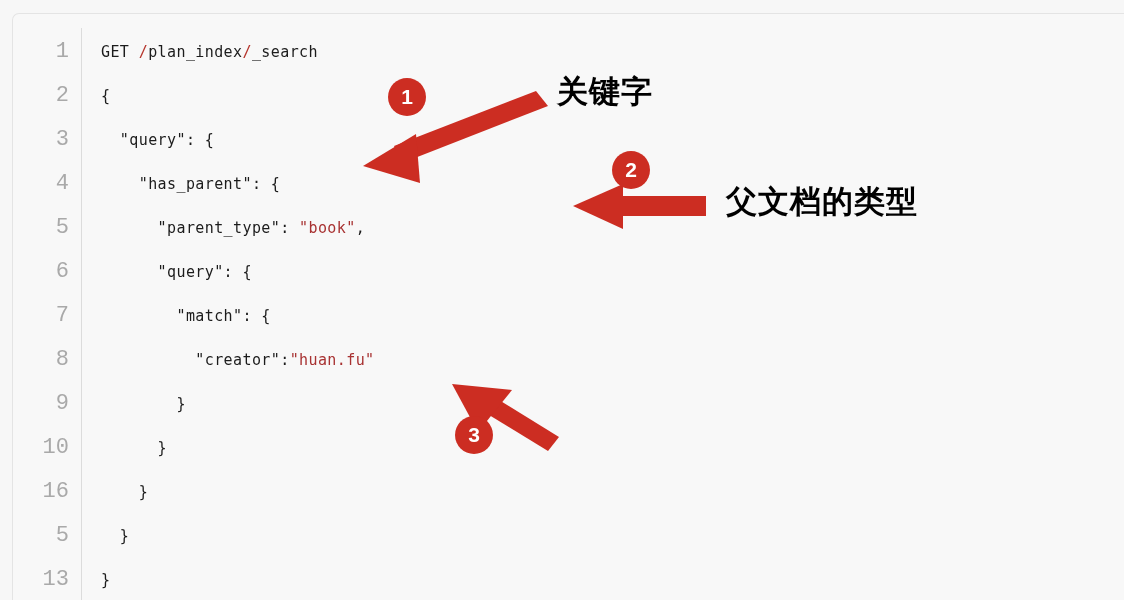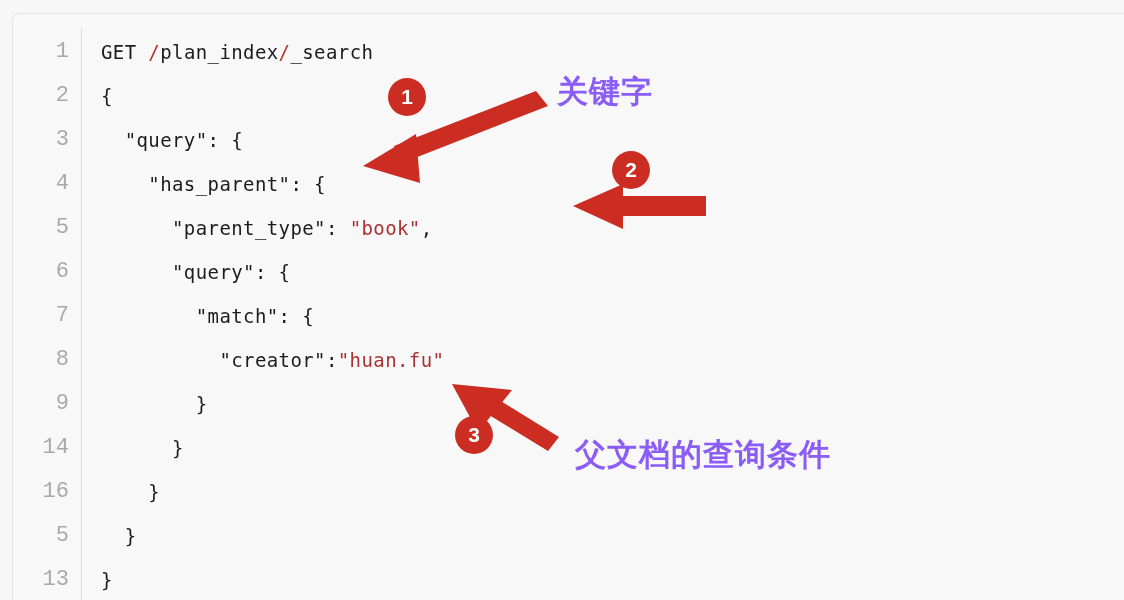--- a/index.html
+++ b/index.html
@@ -70,21 +70,21 @@
     font-family: "Liberation Mono", "DejaVu Sans Mono", monospace;
     font-size: 22px;
     line-height: 44px;
   }
 
   .code-text {
     position: absolute;
     left: 88px;
     top: 0;
     font-family: "DejaVu Sans Mono", "Liberation Mono", monospace;
-    font-size: 19px;
+    font-size: 15px;
     line-height: 44px;
     color: #1c1c1c;
     letter-spacing: 0.4px;
   }
 
   .str { color: #a83232; }
   .pth { color: #b5342b; }
 
   
   .anno-layer {
@@ -104,21 +104,21 @@
     color: #ffffff;
     font-family: "Liberation Sans", sans-serif;
     font-size: 21px;
     font-weight: bold;
     text-align: center;
     line-height: 38px;
   }
 
   .anno-text {
     position: absolute;
-    color: #8b5cf6;
+    color: #000000;
     font-family: Liberation Serif, serif;
     font-size: 31px;
     font-weight: bold;
     white-space: nowrap;
     letter-spacing: 1px;
   }
 
   .arrow-svg {
     position: absolute;
     left: 0;
@@ -138,21 +138,21 @@
     <div class="code-rows" id="code-rows">
         <div class="code-row"><span class="ln">1</span><span class="code-text">GET <span></span><span class="pth">/</span><span>plan_index</span><span class="pth">/</span><span>_search</span></span></div>
         <div class="code-row"><span class="ln">2</span><span class="code-text">{</span></div>
         <div class="code-row"><span class="ln">3</span><span class="code-text">  "query": {</span></div>
         <div class="code-row"><span class="ln">4</span><span class="code-text">    "has_parent": {</span></div>
         <div class="code-row"><span class="ln">5</span><span class="code-text">      "parent_type": <span class="str">"book"</span>,</span></div>
         <div class="code-row"><span class="ln">6</span><span class="code-text">      "query": {</span></div>
         <div class="code-row"><span class="ln">7</span><span class="code-text">        "match": {</span></div>
         <div class="code-row"><span class="ln">8</span><span class="code-text">          "creator":<span class="str">"huan.fu"</span></span></div>
         <div class="code-row"><span class="ln">9</span><span class="code-text">        }</span></div>
-        <div class="code-row"><span class="ln">14</span><span class="code-text">      }</span></div>
+        <div class="code-row"><span class="ln">10</span><span class="code-text">      }</span></div>
         <div class="code-row"><span class="ln">16</span><span class="code-text">    }</span></div>
         <div class="code-row"><span class="ln">5</span><span class="code-text">  }</span></div>
         <div class="code-row"><span class="ln">13</span><span class="code-text">}</span></div>
       </div>
   </div>
 
   <div class="anno-layer">
 
     <svg class="arrow-svg" viewBox="0 0 1124 600">
 
@@ -169,18 +169,18 @@
       <g fill="#cc2d22">
         <path d="M 548,451 L 559,437 L 486,392 L 476,407 Z"></path>
         <path d="M 452,384 L 512,390 L 478,432 Z"></path>
       </g>
     </svg>
 
     <div class="badge" style="left:388px; top:78px;">1</div>
     <div class="anno-text" style="left:557px; top:71px;">关键字</div>
 
     <div class="badge" style="left:612px; top:151px;">2</div>
+    <div class="anno-text" style="left:726px; top:181px;">父文档的类型</div>
 
     <div class="badge" style="left:455px; top:416px;">3</div>
-    <div class="anno-text" style="left:575px; top:434px;">父文档的查询条件</div>
 
   </div>
 </div>
 
 </body></html>

